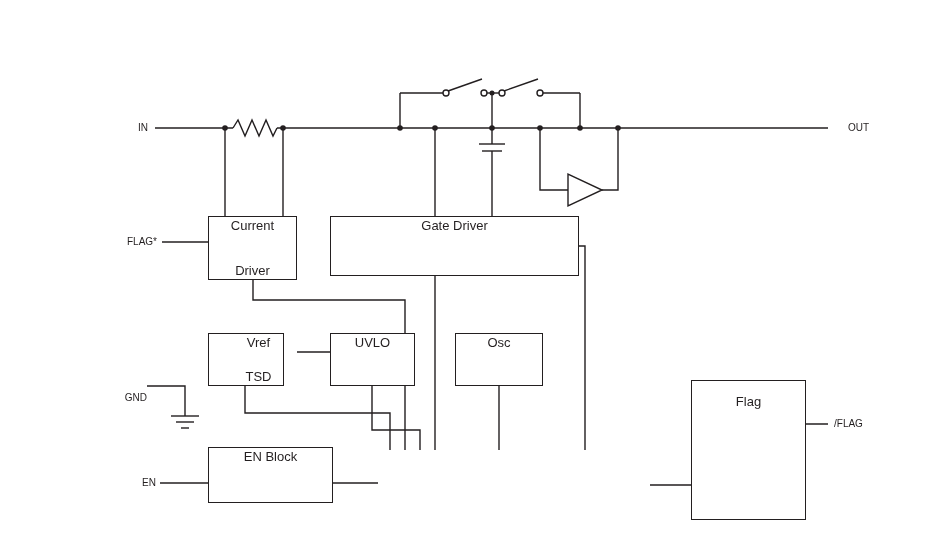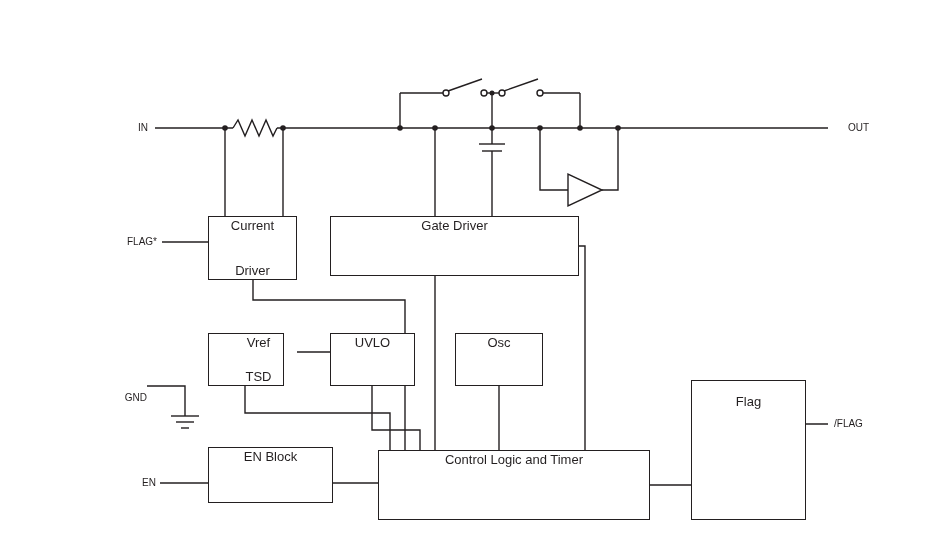--- a/index.html
+++ b/index.html
@@ -157,23 +157,20 @@
   </div>
 
   <div class="blk" style="left:330px;top:333px;width:85px;height:53px;">
     <span>UVLO</span>
   </div>
 
   <div class="blk" style="left:208px;top:447px;width:125px;height:56px;">
     <span>EN Block</span>
   </div>
 
-  <div class="blk" style="left:378px;top:450px;width:272px;height:70px;">
-    <span>Control Logic and Timer</span>
-  </div>
 
   <div class="blk flagbox" style="left:675px;top:380px;width:115px;height:140px;margin-left:16px;">
     <span>Flag</span>
   </div>
 
   <div class="pin r" style="left:110px;top:120px;width:38px;">IN</div>
   <div class="pin" style="left:848px;top:120px;">OUT</div>
   <div class="pin r" style="left:105px;top:234px;width:52px;">FLAG*</div>
   <div class="pin r" style="left:103px;top:390px;width:44px;">GND</div>
   <div class="pin r" style="left:118px;top:475px;width:38px;">EN</div>

